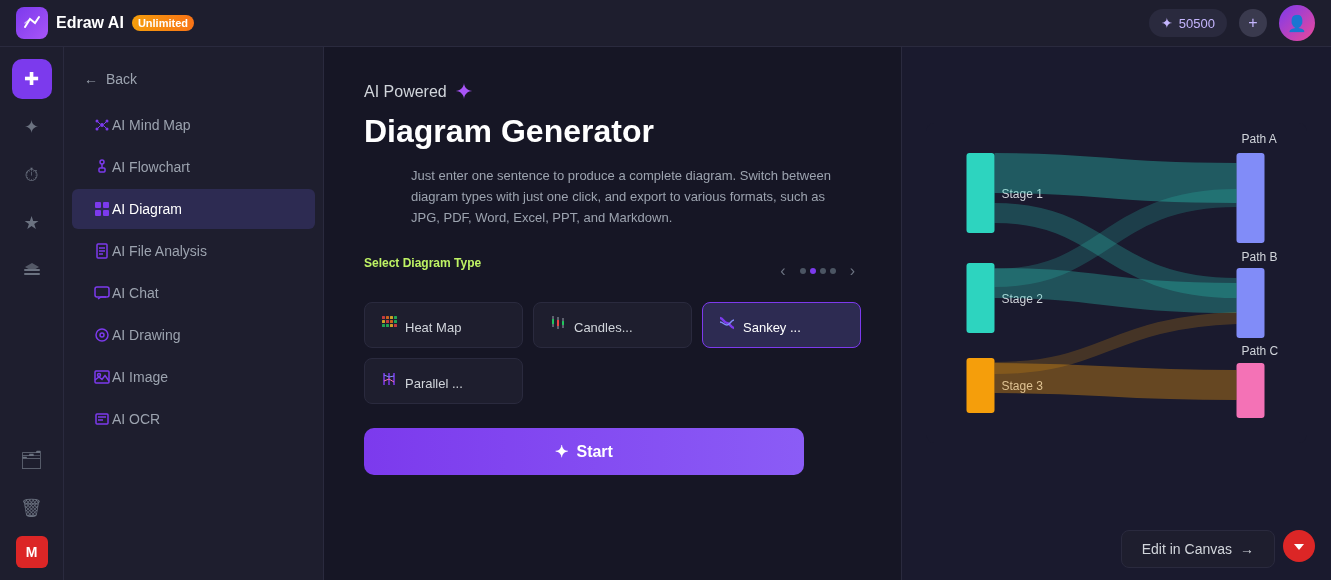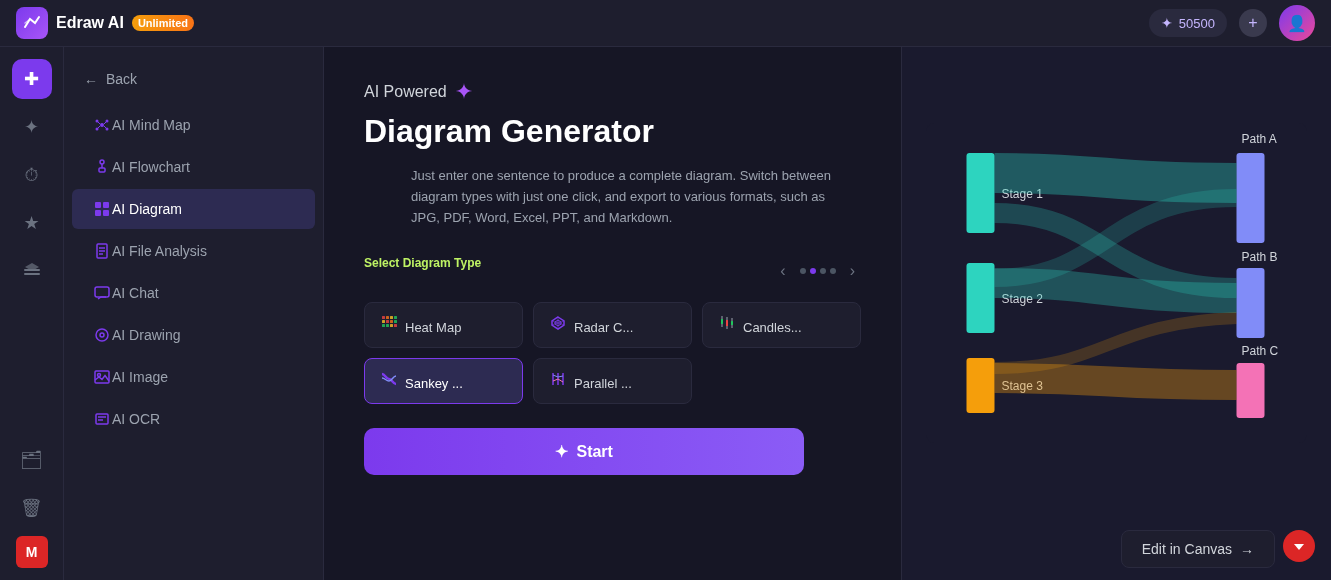--- a/index.html
+++ b/index.html
@@ -534,32 +534,20 @@
             <rect x="5" y="5" width="3" height="3" rx="0.5" fill="#ef4444" opacity="0.8"></rect>
             <rect x="9" y="5" width="3" height="3" rx="0.5" fill="#f97316" opacity="0.8"></rect>
             <rect x="13" y="5" width="3" height="3" rx="0.5" fill="#22c55e" opacity="0.8"></rect>
             <rect x="1" y="9" width="3" height="3" rx="0.5" fill="#22c55e" opacity="0.8"></rect>
             <rect x="5" y="9" width="3" height="3" rx="0.5" fill="#22c55e" opacity="0.8"></rect>
             <rect x="9" y="9" width="3" height="3" rx="0.5" fill="#fbbf24" opacity="0.8"></rect>
             <rect x="13" y="9" width="3" height="3" rx="0.5" fill="#ef4444" opacity="0.8"></rect>
           </svg>
         </span>
         <span>Heat Map</span>
-      </button>
-      <button class="diagram-btn">
-        <span class="diagram-btn-icon">
-          <svg width="16" height="16" viewBox="0 0 16 16" fill="none">
-            <polygon points="8,2 14,6 14,10 8,14 2,10 2,6" stroke="#7c3aed" stroke-width="1.5" fill="none"></polygon>
-            <polygon points="8,5 11,7 11,9 8,11 5,9 5,7" stroke="#7c3aed" stroke-width="1" fill="rgba(124,58,237,0.2)"></polygon>
-            <line x1="8" y1="2" x2="8" y2="14" stroke="#7c3aed" stroke-width="0.5"></line>
-            <line x1="2" y1="6" x2="14" y2="10" stroke="#7c3aed" stroke-width="0.5"></line>
-            <line x1="2" y1="10" x2="14" y2="6" stroke="#7c3aed" stroke-width="0.5"></line>
-          </svg>
-        </span>
-        <span>Radar C...</span>
       </button>
       <button class="diagram-btn">
         <span class="diagram-btn-icon">
           <svg width="16" height="16" viewBox="0 0 16 16" fill="none">
             <line x1="3" y1="1" x2="3" y2="4" stroke="#9ca3af" stroke-width="1"></line>
             <rect x="2" y="4" width="2" height="5" rx="0.3" fill="#22c55e"></rect>
             <line x1="3" y1="9" x2="3" y2="12" stroke="#9ca3af" stroke-width="1"></line>
             <line x1="8" y1="2" x2="8" y2="5" stroke="#9ca3af" stroke-width="1"></line>
             <rect x="7" y="5" width="2" height="6" rx="0.3" fill="#ef4444"></rect>
             <line x1="8" y1="11" x2="8" y2="14" stroke="#9ca3af" stroke-width="1"></line>

